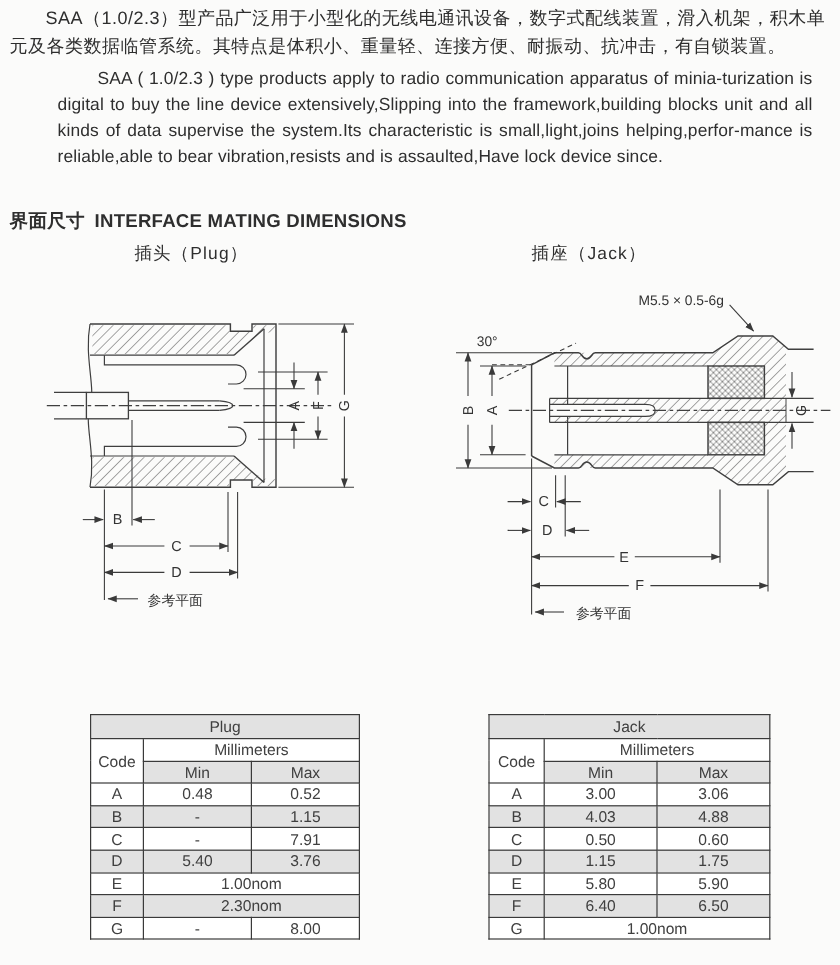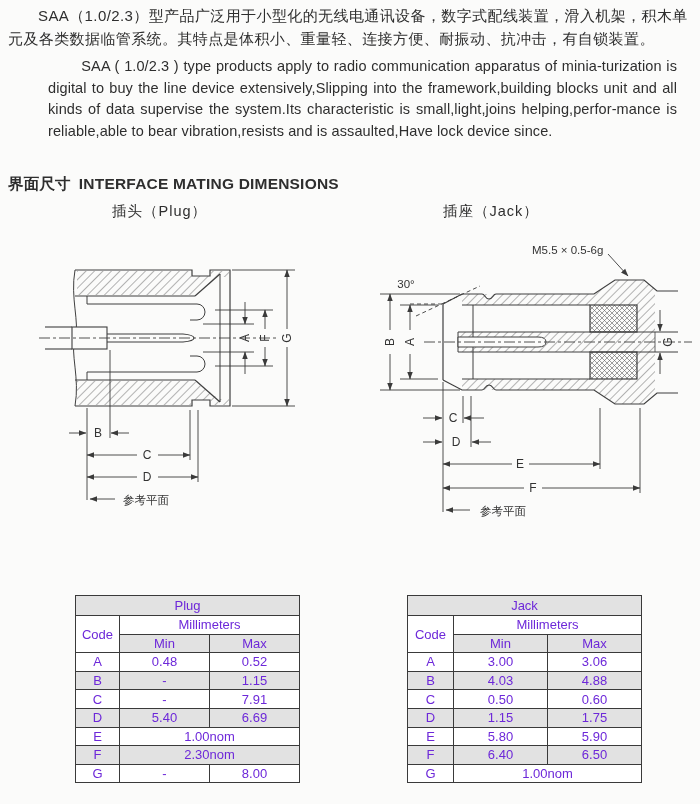--- a/index.html
+++ b/index.html
@@ -12,21 +12,21 @@
   .para-cn{left:8px;right:5px;top:4px;font-size:15px;line-height:23px;text-indent:2em;letter-spacing:.4px;}
   .para-en{left:8px;right:23px;top:56px;font-size:14.5px;line-height:21.5px;text-indent:2.3em;text-align:justify;letter-spacing:.1px;margin-left:40px;}
   .heading{left:8px;top:174px;font-size:15.5px;font-weight:bold;letter-spacing:.2px;}
   .heading .cn{margin-right:8px;}
   .caption{top:202px;font-size:14.5px;letter-spacing:1px;text-align:right;}
   .cap-plug{left:112px;}
   .cap-jack{left:443px;}
   svg text{font-family:"Liberation Sans","DejaVu Sans",sans-serif;fill:#333;}
   .dim-lbl{font-size:12px;}
   .small-lbl{font-size:11.5px;}
-  table.dim{border-collapse:collapse;font-size:13px;color:#6d28d9;table-layout:fixed;}
+  table.dim{border-collapse:collapse;font-size:13px;color:#404040;table-layout:fixed;}
   table.dim td{border:1.6px solid #3a3a3a;text-align:center;padding:0 2px;height:17.6px;background:#fff;}
   table.dim td.shade{background:#e2e2e2;}
   table.dim tr.title td{height:19px;}
   .tbl-plug{left:75px;top:595px;width:224px;}
   .tbl-jack{left:407px;top:595px;width:234px;padding-left:24px;}
 </style>
 </head>
 <body>
 
 <div class="abs para-cn">SAA（1.0/2.3）型产品广泛用于小型化的无线电通讯设备，数字式配线装置，滑入机架，积木单元及各类数据临管系统。其特点是体积小、重量轻、连接方便、耐振动、抗冲击，有自锁装置。</div>
@@ -250,21 +250,21 @@
     <td class="shade">1.15</td>
   </tr>
   <tr>
     <td>C</td>
     <td>-</td>
     <td>7.91</td>
   </tr>
   <tr>
     <td class="shade">D</td>
     <td class="shade">5.40</td>
-    <td class="shade">6.69</td>
+    <td class="shade">3.76</td>
   </tr>
   <tr>
     <td>E</td>
     <td colspan="2">1.00nom</td>
   </tr>
   <tr>
     <td class="shade">F</td>
     <td colspan="2" class="shade">2.30nom</td>
   </tr>
   <tr>

